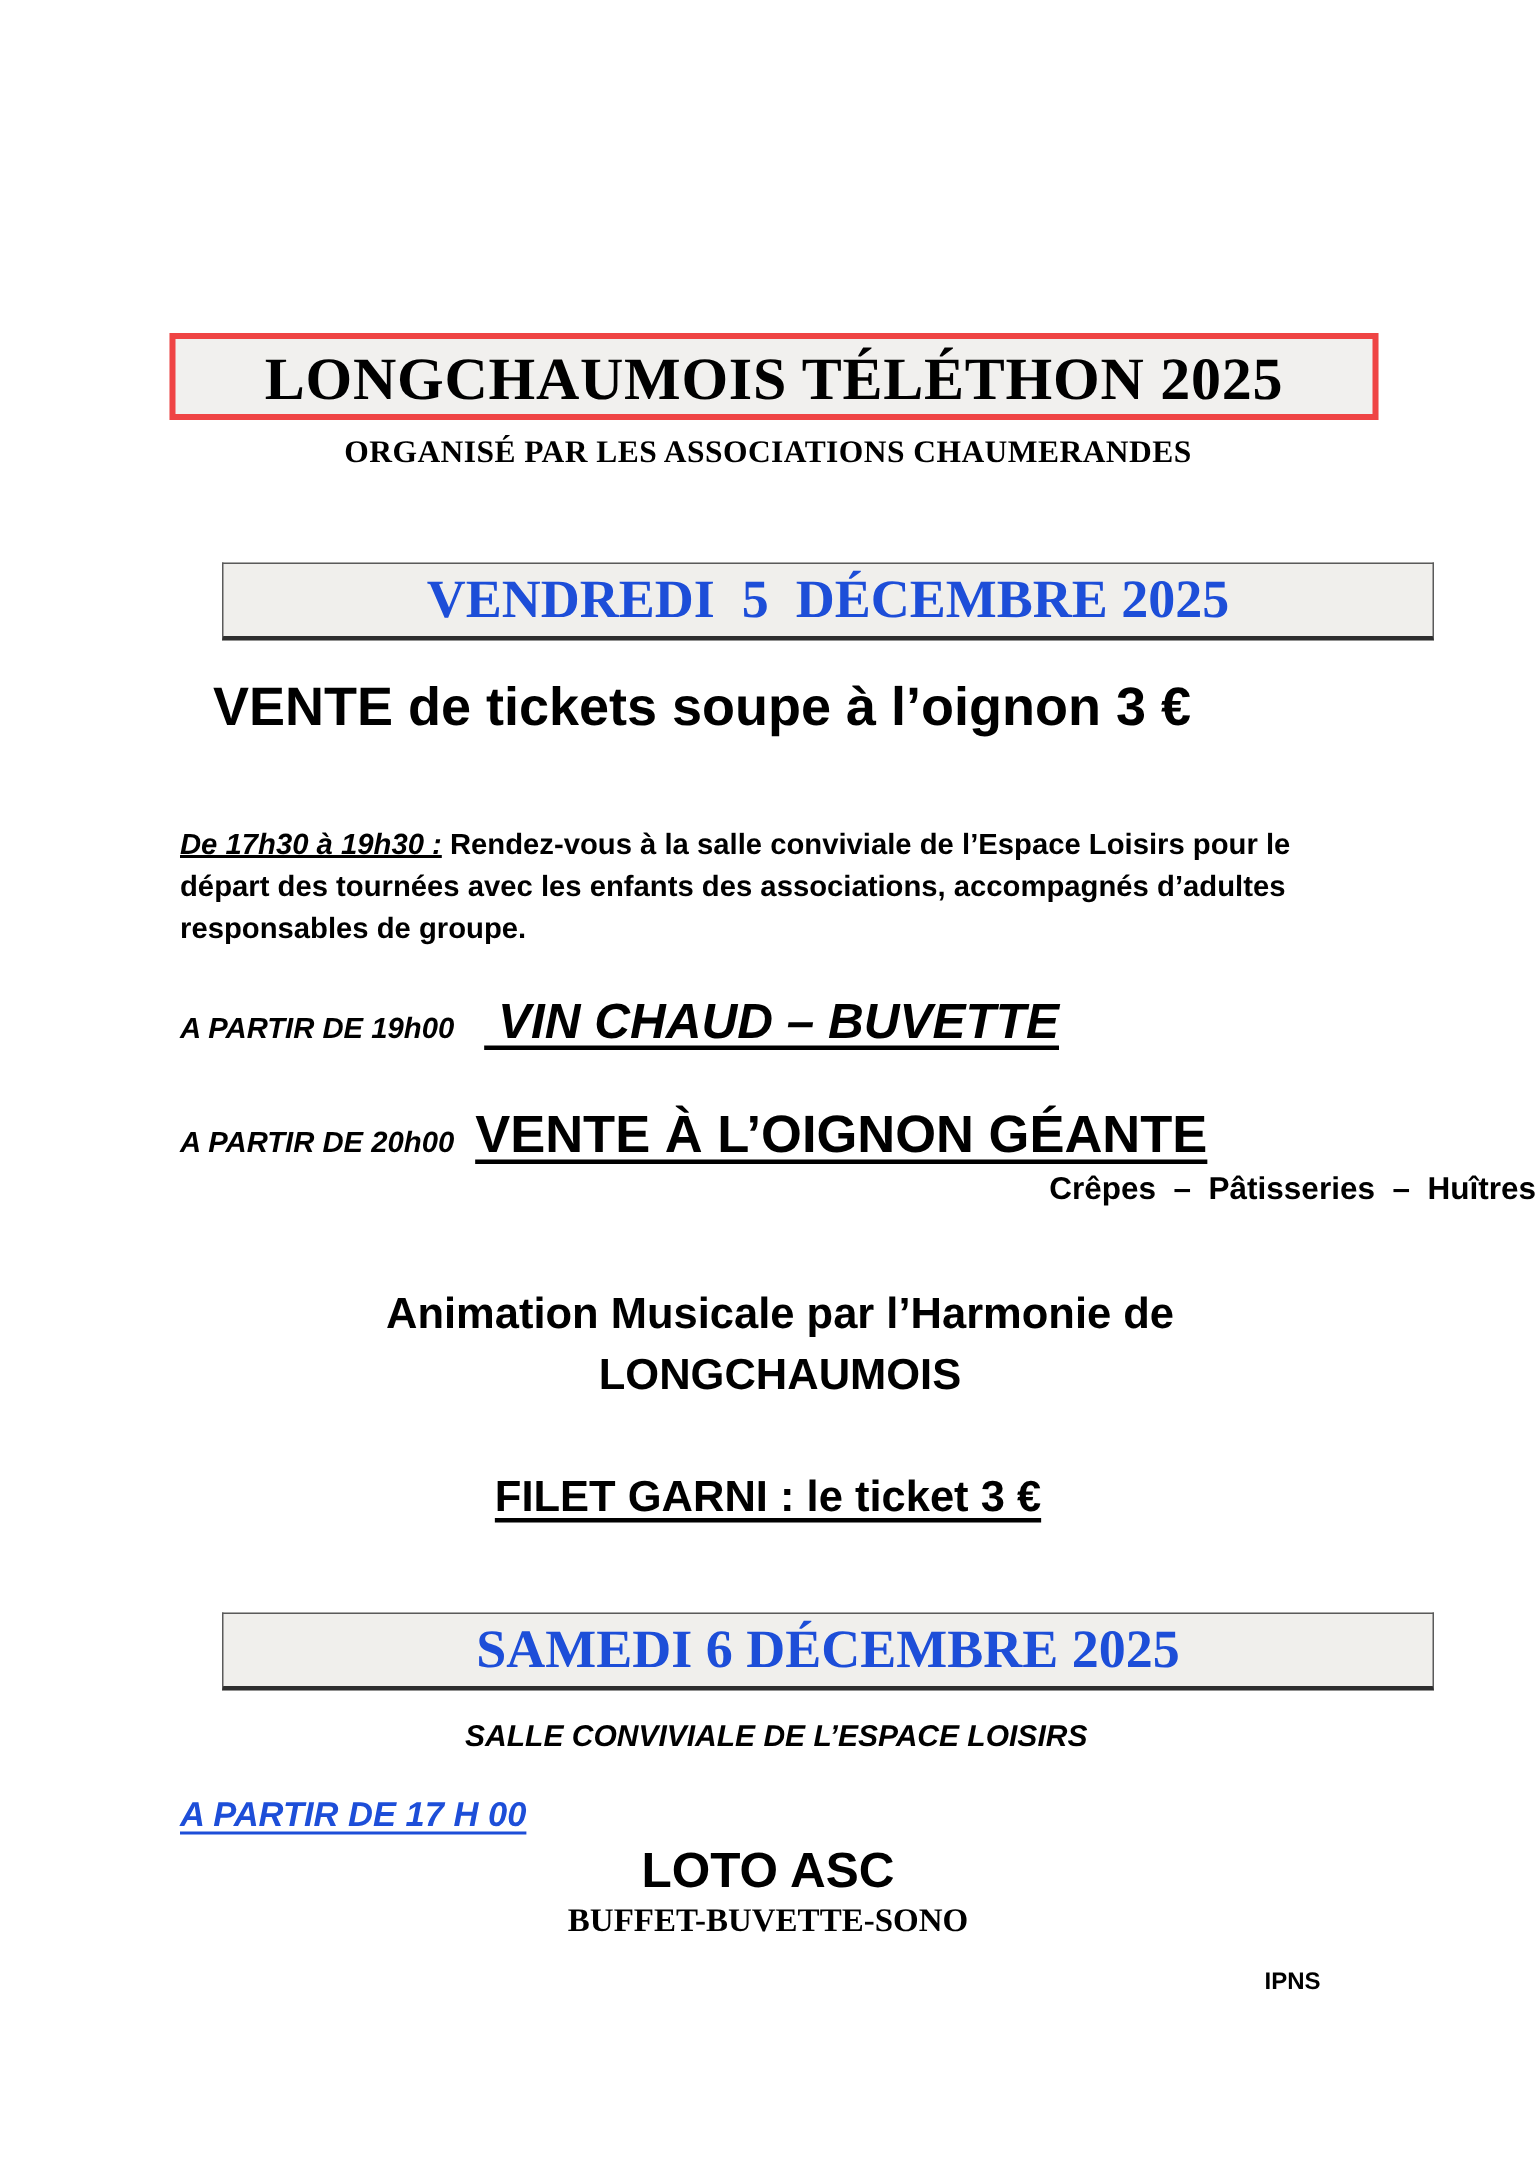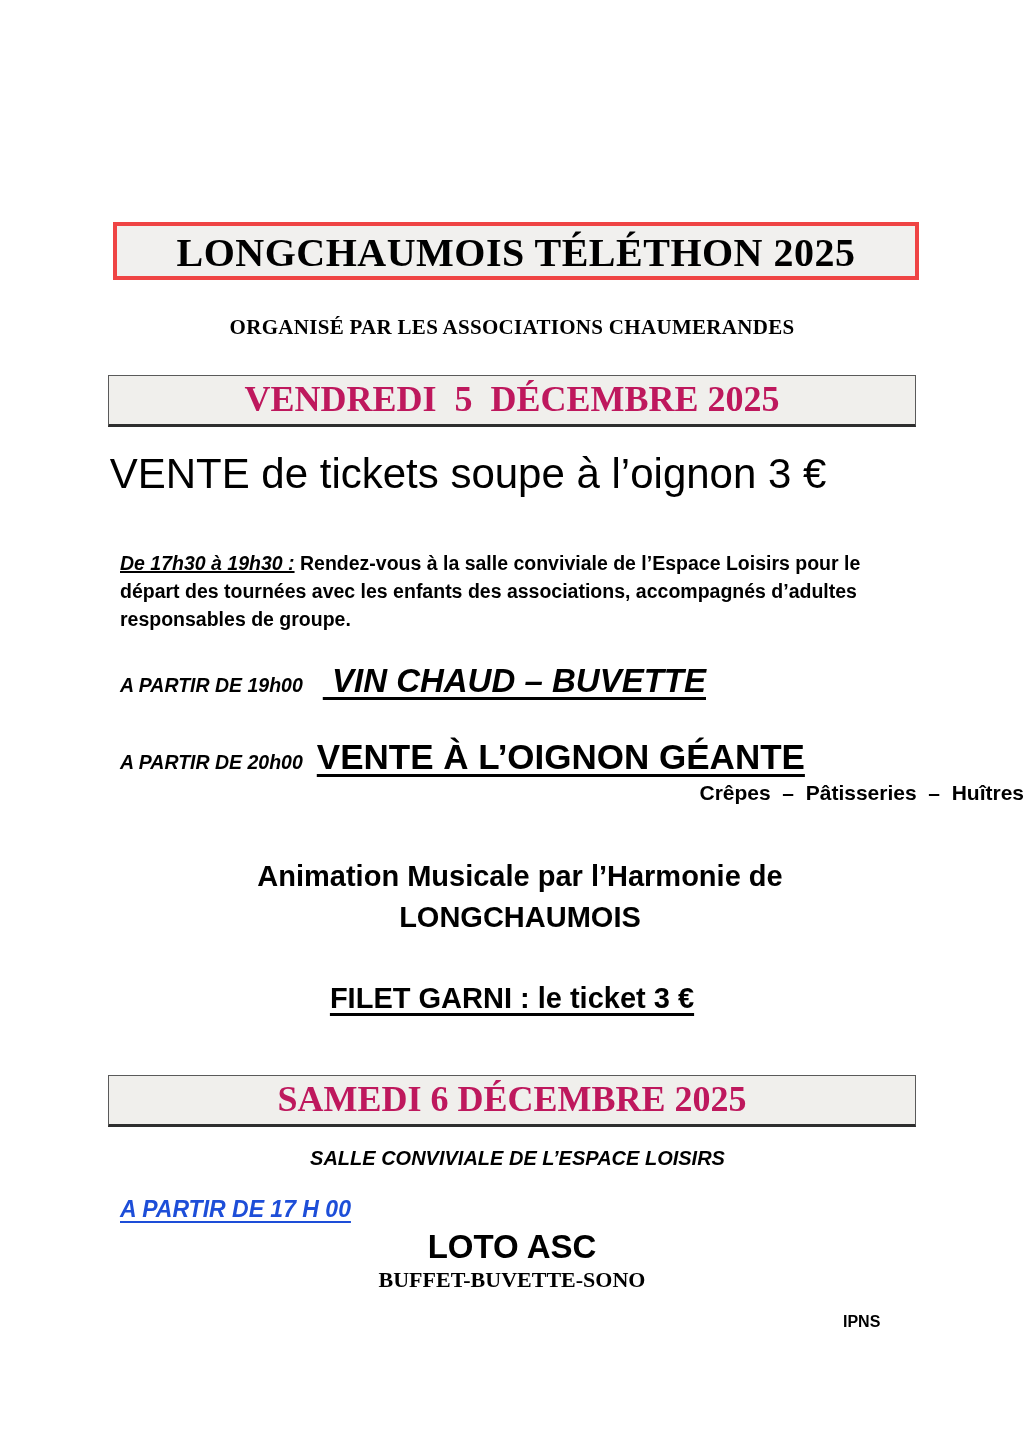--- a/index.html
+++ b/index.html
@@ -23,21 +23,21 @@
     border:4px solid #ef4444;
     text-align:center;
     font-weight:bold;
     font-size:40px;
     line-height:54px;
     letter-spacing:0.5px;
     white-space:pre-wrap;
   }
   .organise {
     position:absolute;
-    left:0; top:315px;
+    left:0; top:289px;
     width:1024px;
     text-align:center;
     font-weight:bold;
     font-size:21px;
     letter-spacing:0.3px;
   }
   .banner {
     position:absolute;
     left:108px;
     width:808px; height:52px;
@@ -45,29 +45,29 @@
     border:1px solid #5a5a5a;
     border-bottom:3px solid #2e2e2e;
     text-align:center;
     font-weight:bold;
     font-size:36px;
     line-height:47px;
     white-space:pre-wrap;
   }
   .banner-friday { top:375px; }
   .banner-saturday { top:1075px; }
-  .accent-text { color:#be185d; }
+  .accent-text { color:#1d4ed8;margin-left:40px; }
 
   .vente {
     position:absolute;
     left:0; top:450px;
     width:936px;
     text-align:center;
-    font-weight:normal;
-    font-size:42px;
+    font-weight:bold;
+    font-size:36px;
   }
   .para {
     position:absolute;
     left:120px; top:549px;
     width:775px;
     font-weight:bold;
     font-size:19.5px;
     line-height:28px;
   }
   .para .time-label {

